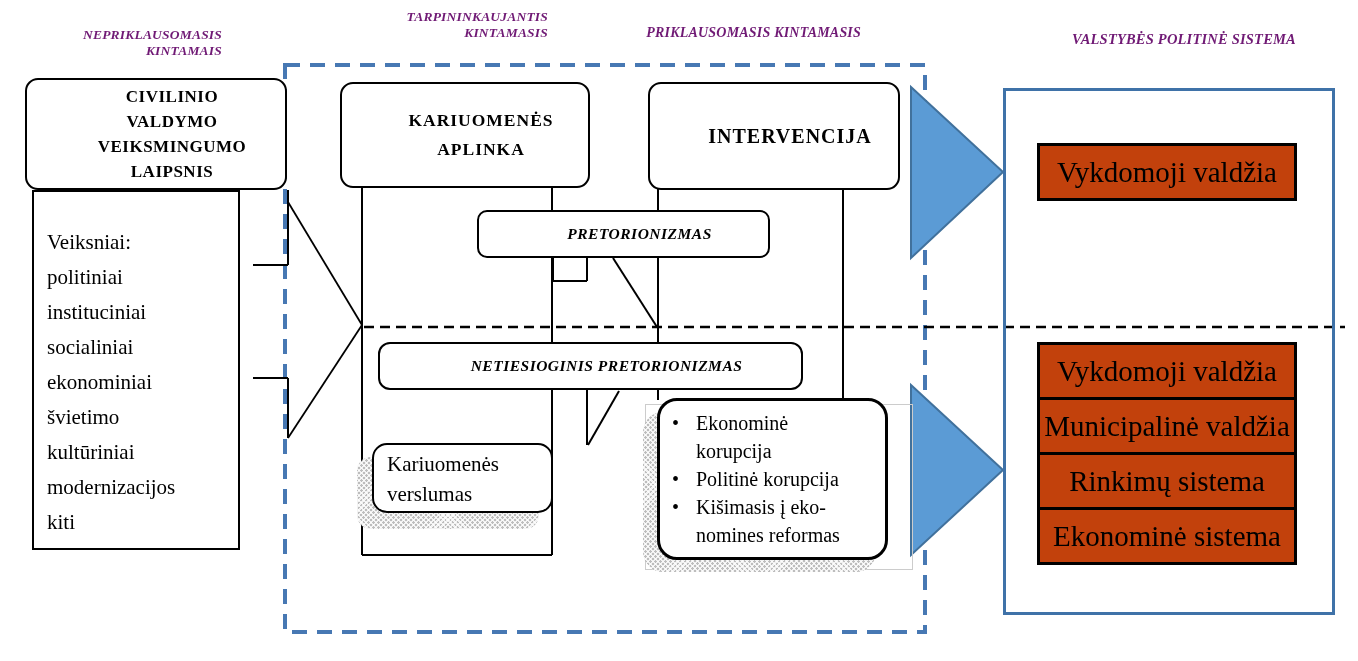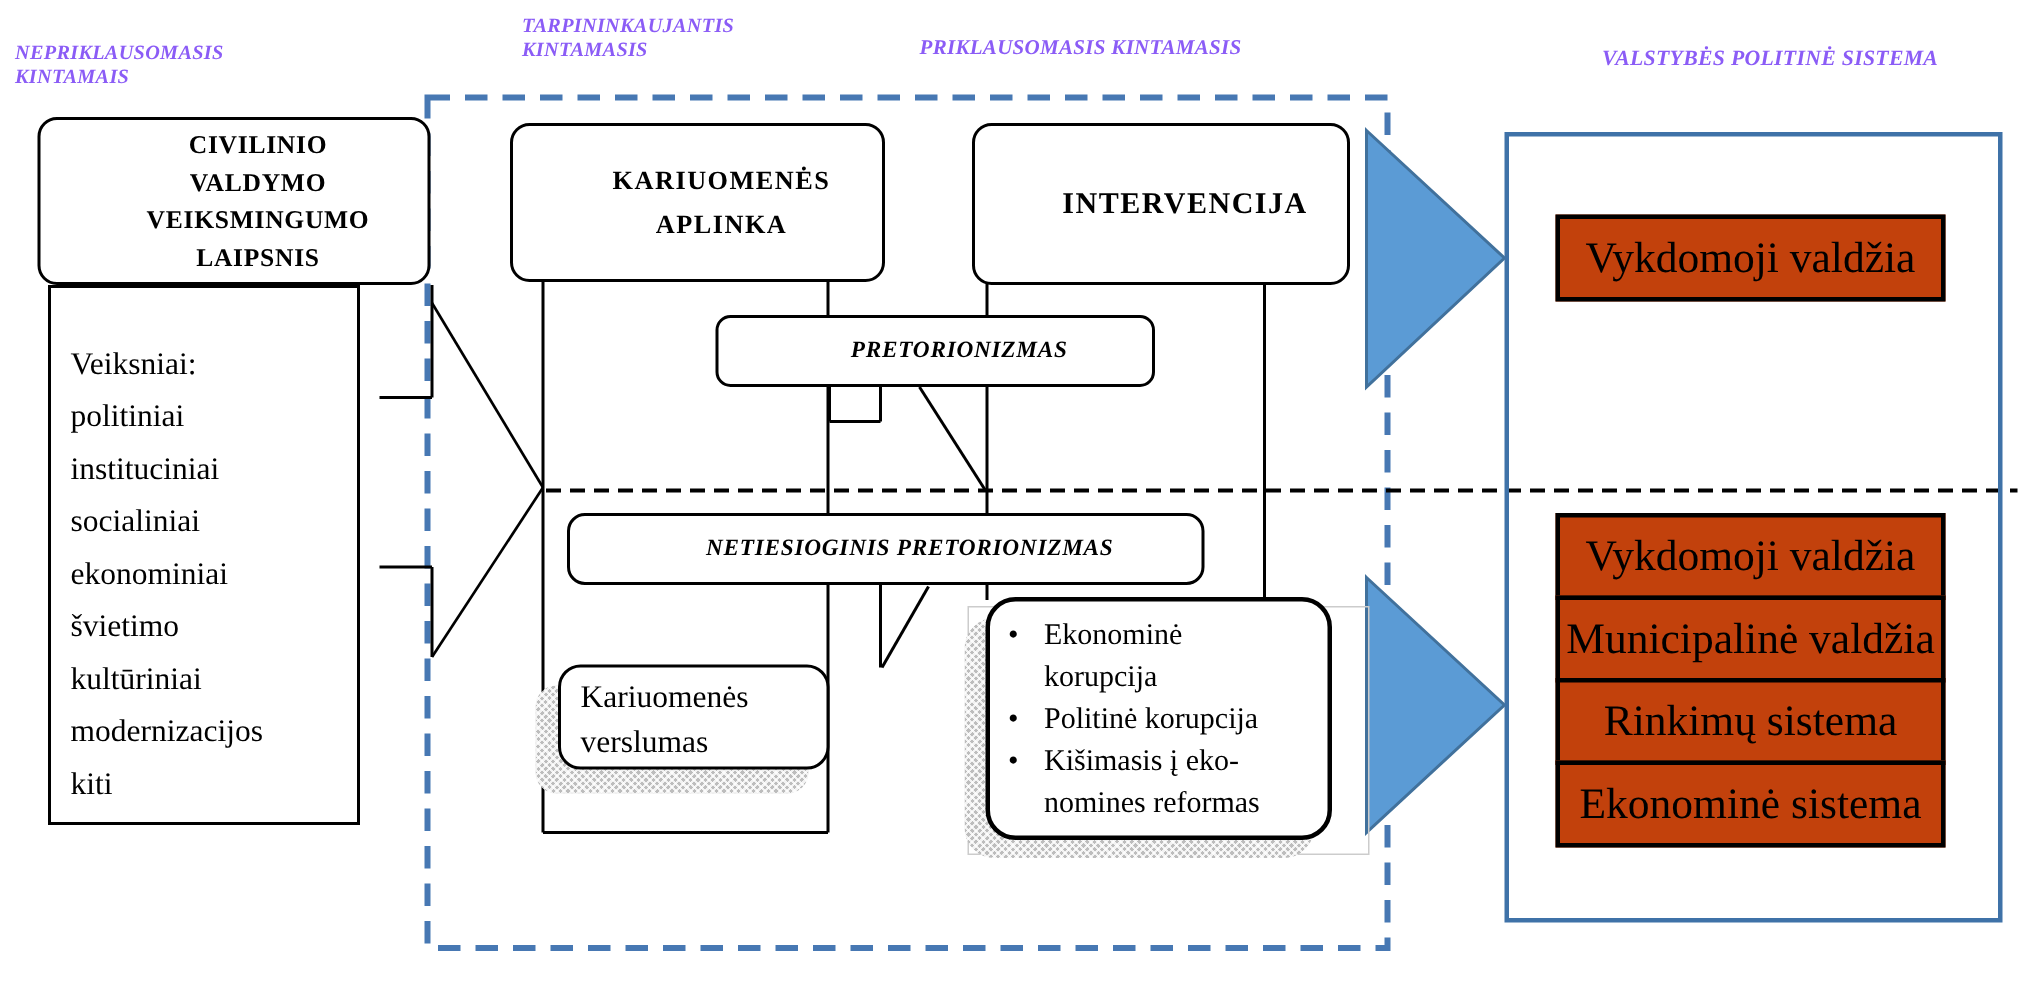--- a/index.html
+++ b/index.html
@@ -1,21 +1,21 @@
 <!DOCTYPE html>
 <html><head>
 <meta charset="utf-8">
 <style>
   html,body{margin:0;padding:0;background:#fff;}
   #stage{position:relative;width:1358px;height:661px;background:#fff;overflow:hidden;
          font-family:"Liberation Serif","DejaVu Serif",serif;color:#000;}
   #lines{position:absolute;left:0;top:0;z-index:1;}
   .pre{white-space:pre-line;}
-  .redhead{position:absolute;z-index:2;color:#8b5cf6;font-weight:bold;font-style:italic;
-           text-align:left;line-height:16px;letter-spacing:.2px;}
+  .redhead{position:absolute;z-index:2;color:#701a75;font-weight:bold;font-style:italic;
+           text-align:right;line-height:16px;letter-spacing:.2px;}
   .box{position:absolute;z-index:2;background:#fff;border:2.5px solid #000;box-sizing:border-box;padding-left:32px;}
   .round{border-radius:13px;}
   .center{display:flex;align-items:center;justify-content:center;text-align:center;}
   .boldtitle{font-weight:bold;}
   .shadow{position:absolute;z-index:2;background-color:#bdbdbd;
           background-image:repeating-linear-gradient(45deg,rgba(255,255,255,.8) 0 1.5px,transparent 1.5px 3.5px),
                            repeating-linear-gradient(-45deg,rgba(255,255,255,.8) 0 1.5px,transparent 1.5px 3.5px);}
   .cell{position:absolute;z-index:2;background:#c2410c;border:3px solid #000;box-sizing:border-box;
         display:flex;align-items:center;justify-content:center;font-size:29px;}
   .bullets{position:absolute;z-index:2;}
@@ -58,21 +58,21 @@
     <line x1="619" y1="391" x2="588" y2="445" stroke="#000" stroke-width="2"></line>
 
     <polygon points="911,87 1003,172 911,258" fill="#5b9bd5" stroke="#41719c" stroke-width="2"></polygon>
     <polygon points="911,385 1003,470 911,555" fill="#5b9bd5" stroke="#41719c" stroke-width="2"></polygon>
   </svg>
 
   <div class="redhead" style="left:10px;top:27px;width:212px;font-size:13.5px;">NEPRIKLAUSOMASIS KINTAMAIS</div>
   <div class="redhead pre" style="left:348px;top:9px;width:200px;font-size:13.5px;">TARPININKAUJANTIS
 KINTAMASIS</div>
   <div class="redhead" style="left:613px;top:25px;width:248px;font-size:14px;">PRIKLAUSOMASIS KINTAMASIS</div>
-  <div class="redhead" style="left:1068px;top:31px;width:258px;font-size:14.5px;">VALSTYBĖS POLITINĖ SISTEMA</div>
+  <div class="redhead" style="left:1038px;top:31px;width:258px;font-size:14.5px;">VALSTYBĖS POLITINĖ SISTEMA</div>
 
   <div class="box round center boldtitle pre" style="left:25px;top:78px;width:262px;height:112px;font-size:17px;line-height:25px;letter-spacing:.5px;">CIVILINIO
 VALDYMO
 VEIKSMINGUMO
 LAIPSNIS</div>
   <div class="box pre" style="left:32px;top:190px;width:208px;height:360px;border-width:2px;font-size:21px;line-height:35px;padding:33px 0 0 13px;">Veiksniai:
 politiniai
 instituciniai
 socialiniai
 ekonominiai

